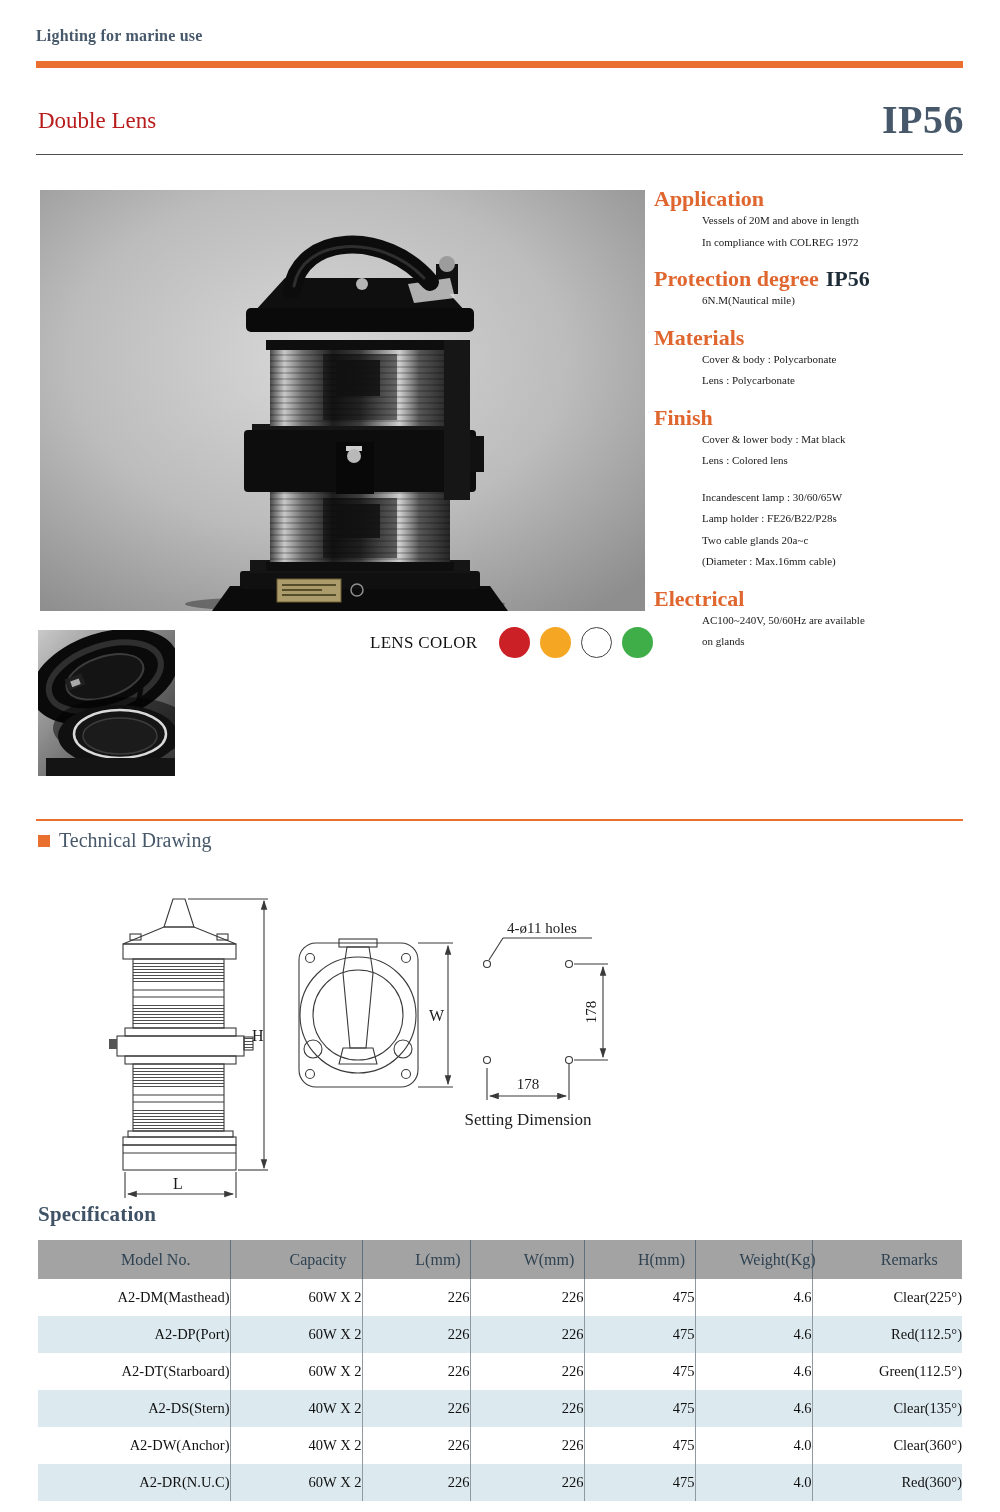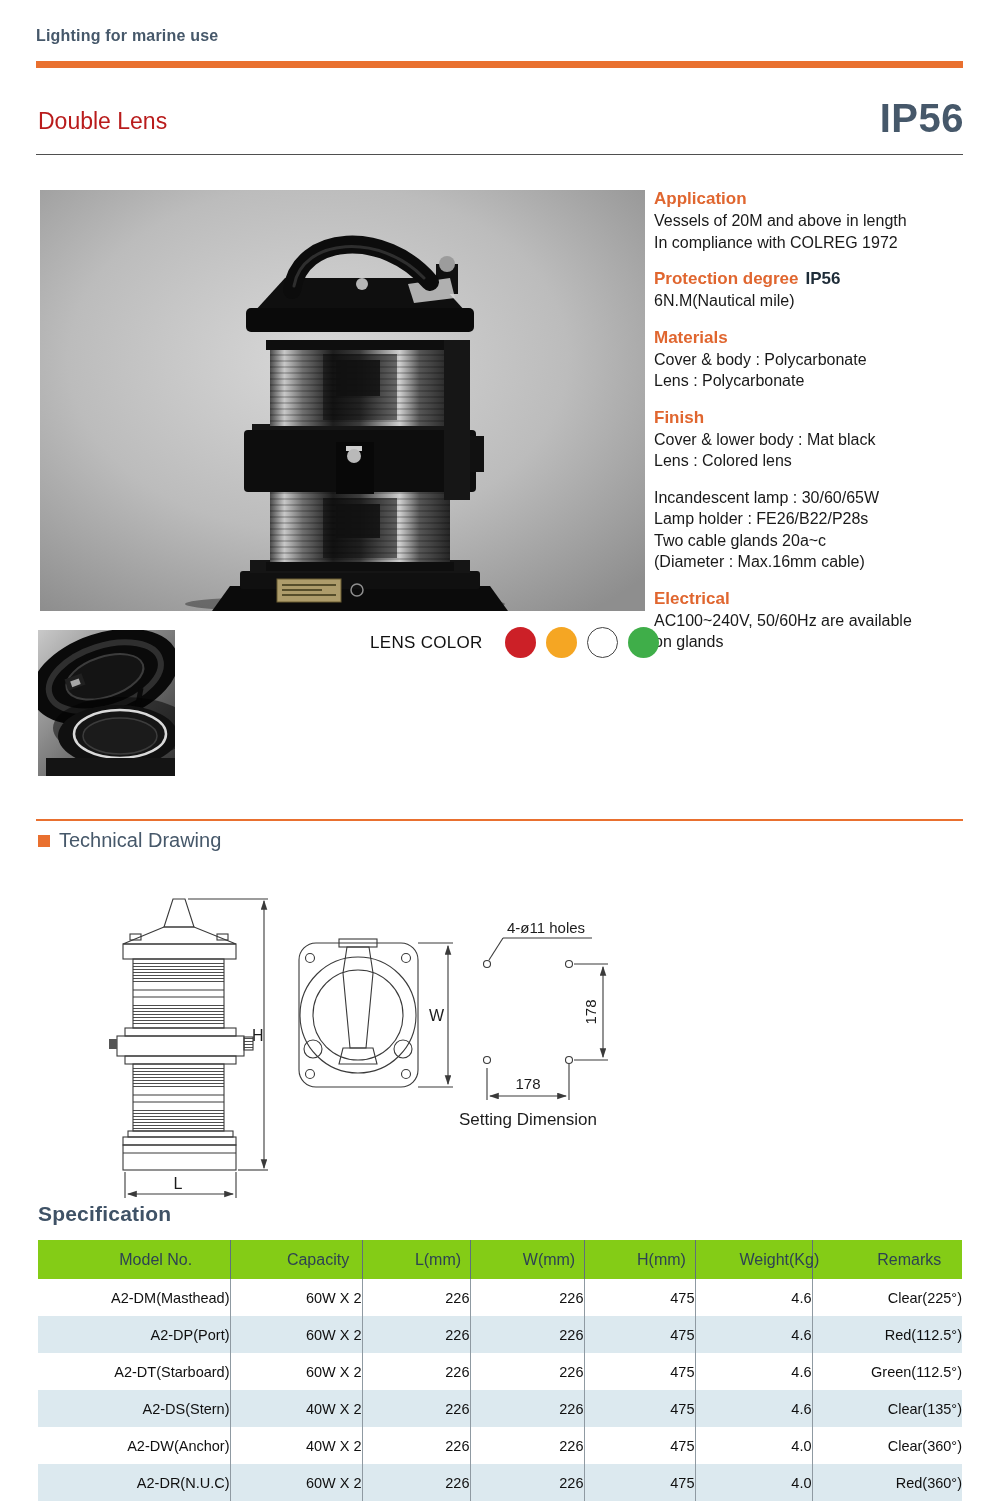--- a/index.html
+++ b/index.html
@@ -1,57 +1,57 @@
 <!DOCTYPE html>
 <html><head>
 <meta charset="utf-8">
 <style>
   * { margin:0; padding:0; box-sizing:border-box; }
   html,body { background:#ffffff; }
   body { font-family:"Liberation Sans", sans-serif; }
-  .page { position:relative; width:1000px; height:1512px; background:#ffffff; overflow:hidden; }
+  .page { position:relative; width:1000px; height:1512px; background:#ffffff; overflow:hidden;font-family:Liberation Serif, serif; }
 
   
   .tagline { position:absolute; left:36px; top:27px; font-size:16px; font-weight:bold; color:#46586a; letter-spacing:.2px; }
   .accent-bar { position:absolute; left:36px; top:61px; width:927px; height:7px; background:#e9702f; }
   .product-title { position:absolute; left:38px; top:108px; font-size:23px; color:#b91c1c; }
   .ip-rating { position:absolute; right:36px; top:96px; font-size:40px; font-weight:bold; color:#46586a; letter-spacing:.5px; }
   .thin-rule { position:absolute; left:36px; top:154px; width:927px; height:1px; background:#4f4f4f; }
 
   
   .photo-main { position:absolute; left:40px; top:190px; width:605px; height:421px; }
   .photo-main svg { display:block; }
 
   
   .specs-panel { position:absolute; left:654px; top:188px; width:330px; }
   .spec-section { margin-bottom:15px; }
-  .spec-heading { font-size:17px; font-weight:bold; color:#e0662f; line-height:22px; }
+  .spec-heading { font-size:22px; font-weight:bold; color:#e0662f; line-height:22px; }
   .spec-heading .h-inline { color:#1e2c38; margin-left:7px; }
-  .spec-line { font-size:16px; color:#191919; line-height:21.5px; }
+  .spec-line { font-size:11px; color:#191919; line-height:21.5px;margin-left:48px; }
 
   
   .lens-row { position:absolute; left:370px; top:627px; display:flex; align-items:center; }
   .lens-label { font-size:17px; color:#111; margin-right:22px; letter-spacing:.3px; }
   .swatch { width:31px; height:31px; border-radius:50%; margin-right:10px; }
   .swatch.clear { border:1px solid #444; background:#fff; }
 
   
   .photo-small { position:absolute; left:38px; top:630px; width:137px; height:146px; }
 
   
   .section-rule { position:absolute; left:36px; top:819px; width:927px; height:2px; background:#e9702f; }
   .tech-header { position:absolute; left:38px; top:829px; display:flex; align-items:center; }
   .tech-bullet { width:12px; height:12px; background:#e9702f; margin-right:9px; }
   .tech-title { font-size:20px; color:#46586a; }
   .tech-svg { position:absolute; left:60px; top:878px; }
 
   
   .spec-title { position:absolute; left:38px; top:1202px; font-size:21px; font-weight:bold; color:#3f5266; letter-spacing:.2px; }
   .spec-table { position:absolute; left:38px; top:1240px; width:924px; border-collapse:collapse; table-layout:fixed; }
-  .spec-table th { height:39px; background:#84cc16; color:#2e4252; font-weight:normal; font-size:16px; text-align:center; border-left:1px solid #5f707c;padding-left:44px; }
+  .spec-table th { height:39px; background:#a3a3a3; color:#2e4252; font-weight:normal; font-size:16px; text-align:center; border-left:1px solid #5f707c;padding-left:44px; }
   .spec-table th:first-child { border-left:none; }
   .spec-table td { height:37px; font-size:14.5px; color:#101010; text-align:right; border-left:1px solid #8f9aa2; }
   .spec-table td:first-child { border-left:none; }
   .spec-table tbody tr:nth-child(even) { background:#dce9ef; }
 </style>
 </head>
 <body>
 
 <div class="page">
 

